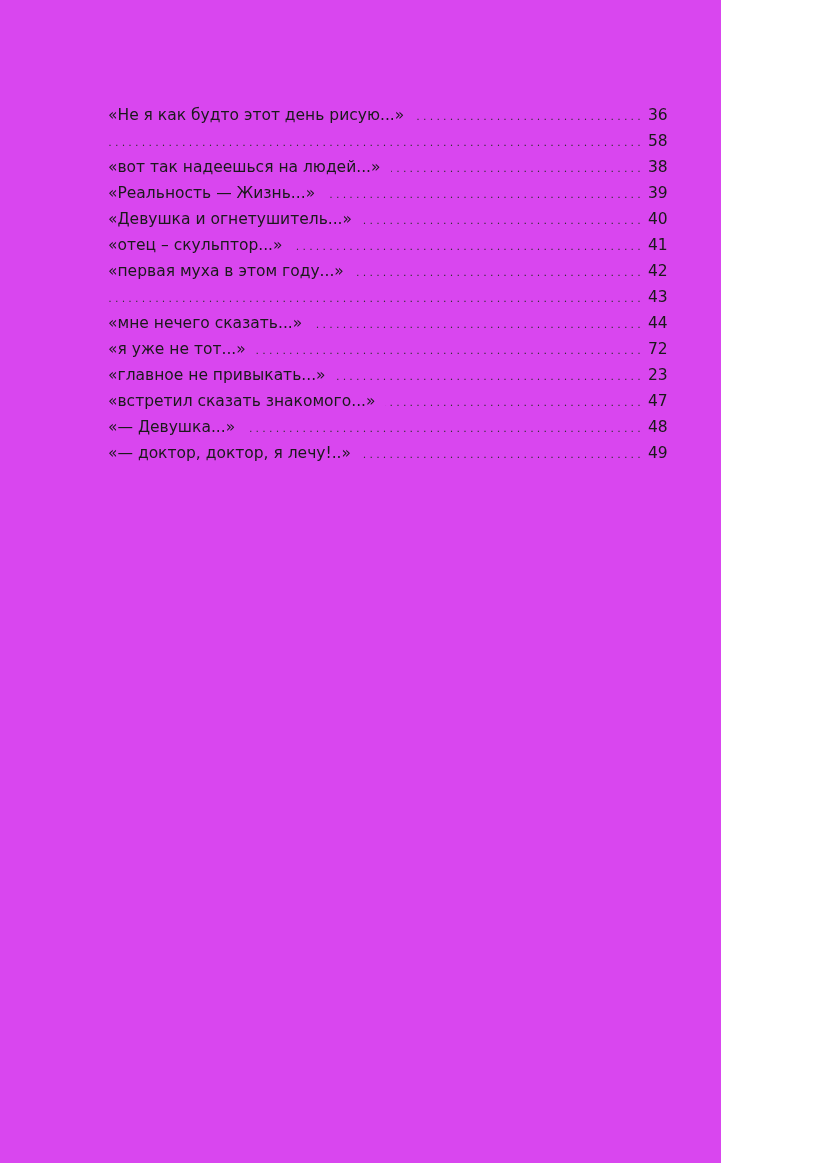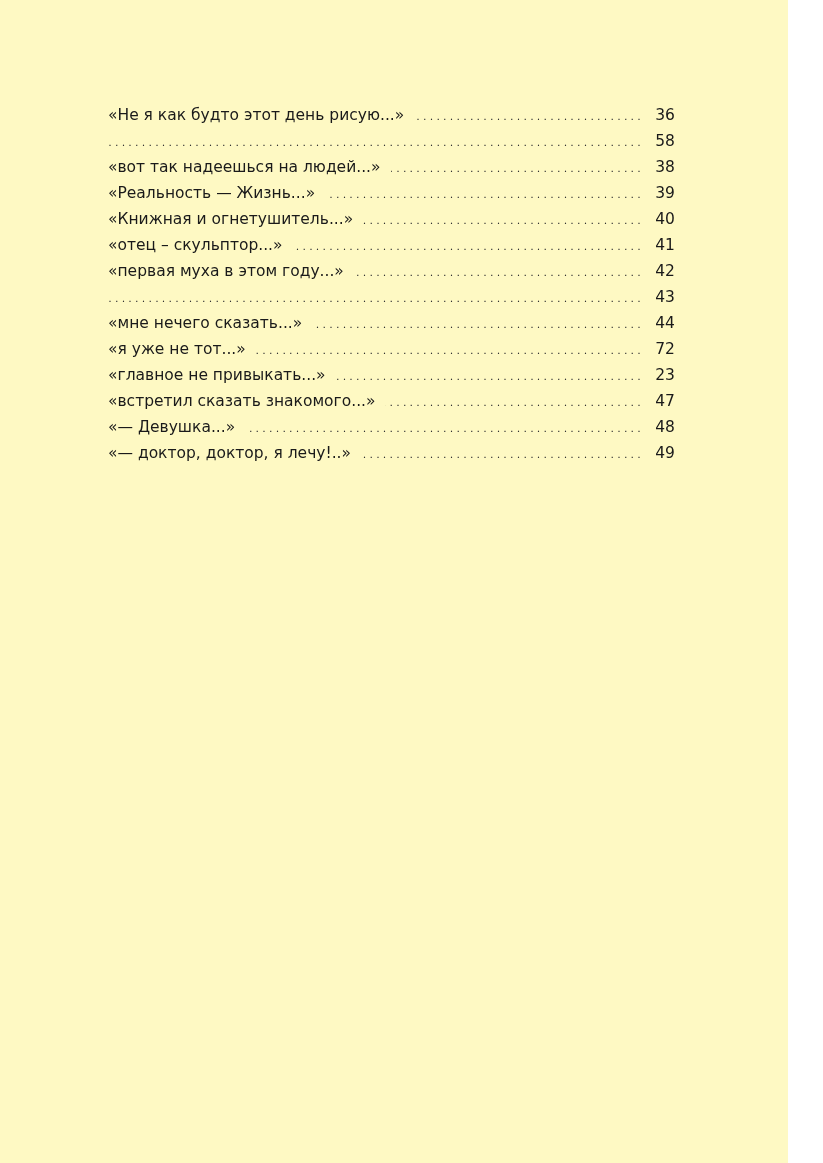--- a/index.html
+++ b/index.html
@@ -9,23 +9,23 @@
     }
     body {
       width: 823px;
       height: 1163px;
       position: relative;
       overflow: hidden;
     }
     .page {
       position: absolute;
       left: 0; top: 0;
-      width: 788px;
+      width: 721px;
       height: 1163px;
-      background: #fef9c3;
+      background: #d946ef;
     }
     .toc {
       position: absolute;
       left: 108px;
       top: 102px;
       width: 574px;
       margin: 0;
       padding: 0;
       list-style: none;
       font-family: "DejaVu Sans", sans-serif;
@@ -50,21 +50,21 @@
       font-size: 11px;
       letter-spacing: 3.2px;
       text-align: right;
       direction: rtl;
     }
     .toc-leader::before {
       content: "................................................................................................................................................................";
     }
     .toc-page {
       flex: 0 0 34px;
-      text-align: center;
+      text-align: left;
       padding-left: 4px;
     }
   </style>
 </head>
 <body>
 
 <div class="page">
   <ul class="toc">
     <li class="toc-row">
       <span class="toc-title">«Не я как будто этот день рисую...»</span>
@@ -79,21 +79,21 @@
       <span class="toc-title">«вот так надеешься на людей...»</span>
       <span class="toc-leader"></span>
       <span class="toc-page">38</span>
     </li>
     <li class="toc-row">
       <span class="toc-title">«Реальность — Жизнь...»</span>
       <span class="toc-leader"></span>
       <span class="toc-page">39</span>
     </li>
     <li class="toc-row">
-      <span class="toc-title">«Книжная и огнетушитель...»</span>
+      <span class="toc-title">«Девушка и огнетушитель...»</span>
       <span class="toc-leader"></span>
       <span class="toc-page">40</span>
     </li>
     <li class="toc-row">
       <span class="toc-title">«отец – скульптор...»</span>
       <span class="toc-leader"></span>
       <span class="toc-page">41</span>
     </li>
     <li class="toc-row">
       <span class="toc-title">«первая муха в этом году...»</span>

